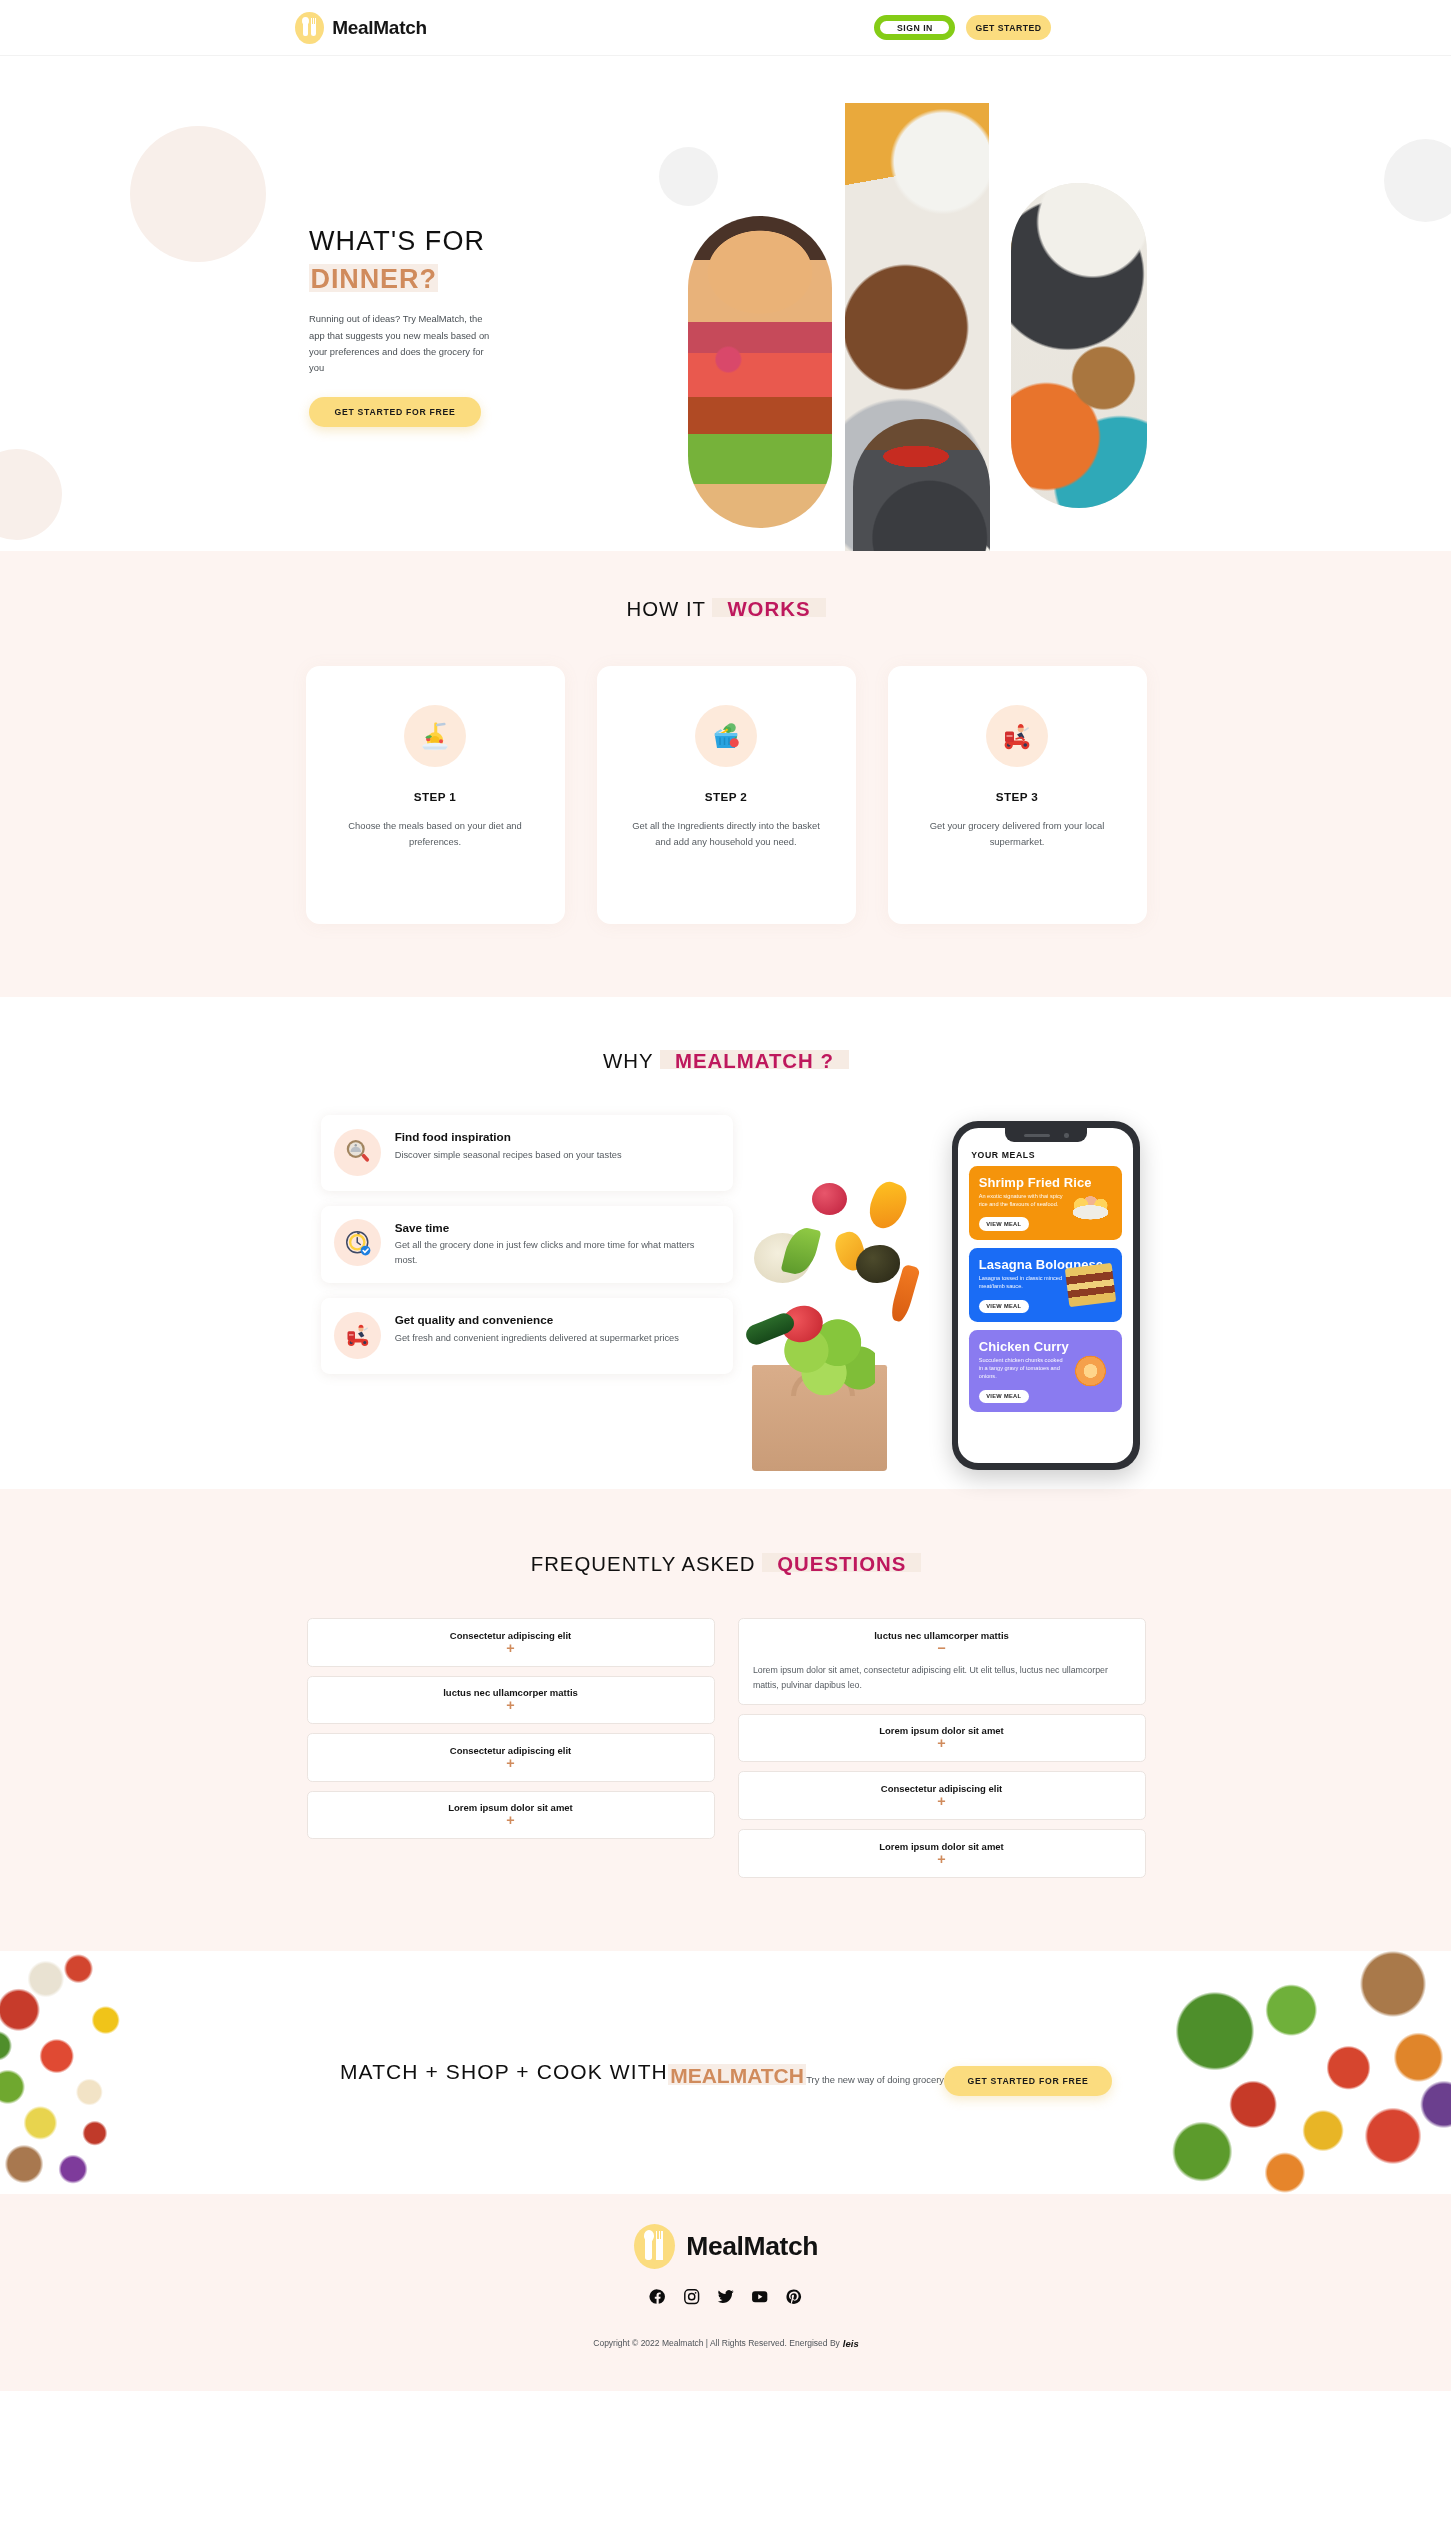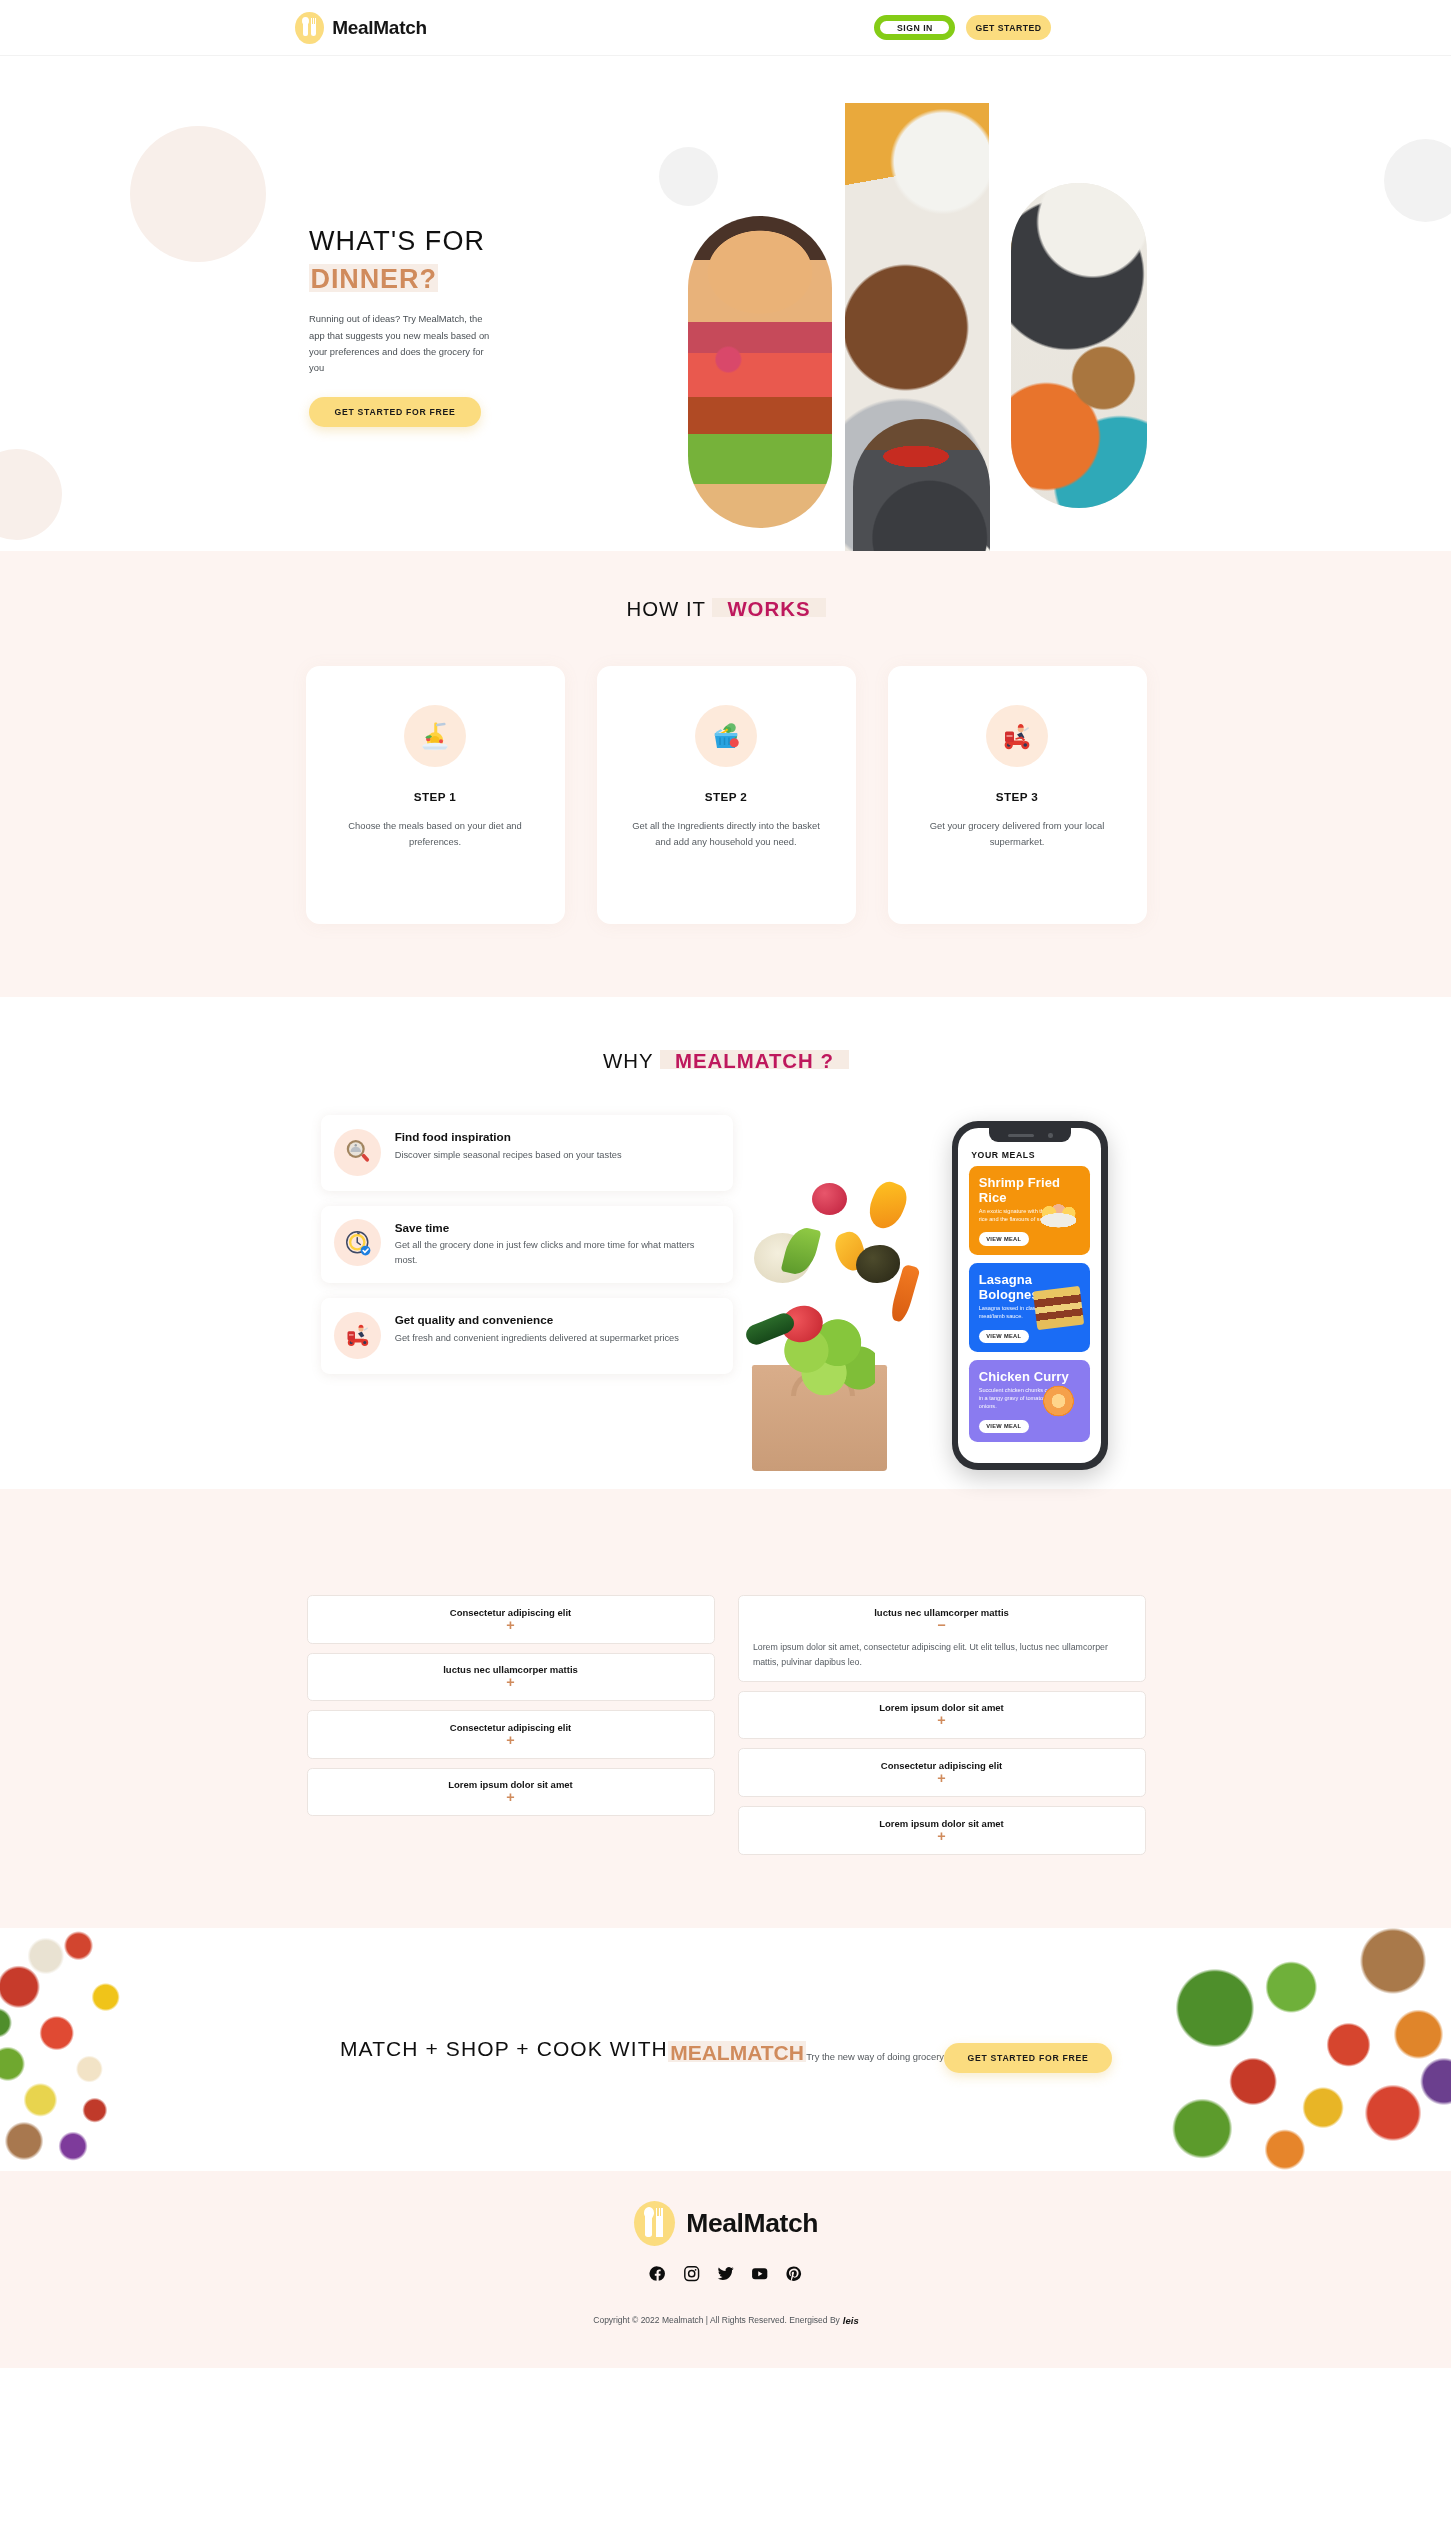--- a/index.html
+++ b/index.html
@@ -177,21 +177,21 @@
             background: linear-gradient(150deg, #FFC422, #F08A15); transform: rotate(22deg); }
   .v-pep2 { left: 104px; top: 88px; width: 27px; height: 39px; border-radius: 40% 40% 50% 50%;
             background: linear-gradient(150deg, #FFC938, #EE9A18); transform: rotate(-18deg); }
   .v-avo { left: 123px; top: 101px; width: 44px; height: 38px; background: radial-gradient(circle at 38% 34%, #4D4B2C, #272515); border-radius: 54% 46% 52% 48%; }
   .v-cauli { left: 21px; top: 89px; width: 57px; height: 50px; background: radial-gradient(circle at 42% 40%, #F4EFDD, #DCD3B8); }
   .v-cauli-leaf { left: 53px; top: 83px; width: 30px; height: 48px; border-radius: 60% 10% 60% 10%; background: linear-gradient(#8FC944, #5E9B2C); transform: rotate(14deg); }
   .v-cuke { left: 12px; top: 175px; width: 50px; height: 19.7px; border-radius: 10.6px; background: linear-gradient(#2B6B2A, #17491A); transform: rotate(-22deg); }
   .v-carrot { left: 163px; top: 121px; width: 16.6px; height: 57px; border-radius: 6px 6px 40% 40%; background: linear-gradient(#F27B22, #D85C11); transform: rotate(16deg); }
 
   .phone {
-    position: absolute; left: 219px; top: 6px; width: 156px; height: 349px;
+    position: absolute; left: 219px; top: 6px; width: 188px; height: 349px;
     background: #2E3035; border-radius: 26px; padding: 6.8px;
     box-shadow: 0 7.6px 23px rgba(0,0,0,0.2);
   }
   .phone-screen { width: 100%; height: 100%; background: #fff; border-radius: 20.4px;
                   overflow: hidden; position: relative; padding: 18px 10.6px 0; }
   .notch { position: absolute; left: 50%; transform: translateX(-50%); top: 0;
            width: 82px; height: 14.4px; background: #2E3035; border-radius: 0 0 9px 9px; z-index: 3; }
   .notch .spk { position: absolute; left: 19.7px; top: 6px; width: 26px; height: 3px; background: #54575c; border-radius: 2.3px; }
   .notch .cam { position: absolute; right: 18px; top: 5.3px; width: 4.5px; height: 4.5px; background: #54575c; border-radius: 50%; }
   .ph-title { font-size: 8.7px; font-weight: 800; color: #121212; letter-spacing: 0.6px; margin: 4.5px 0 6px 2.3px; }
@@ -497,20 +497,21 @@
             <button class="vm">VIEW MEAL</button>
             <div class="meal-thumb th-curry"></div>
           </div>
         </div>
       </div>
     </div>
   </div>
 </section>
 
 <section class="sec-faq">
+  <h2 class="sec-title"><span>FREQUENTLY ASKED </span><span class="accent">QUESTIONS</span></h2>
 
   <div class="faq-cols">
     <div class="faq-col">
       <div class="faq-item">
           <div class="faq-q">
             <span class="t">Consectetur adipiscing elit</span>
             <span class="faq-sign">+</span>
           </div>
         </div>
       <div class="faq-item">

